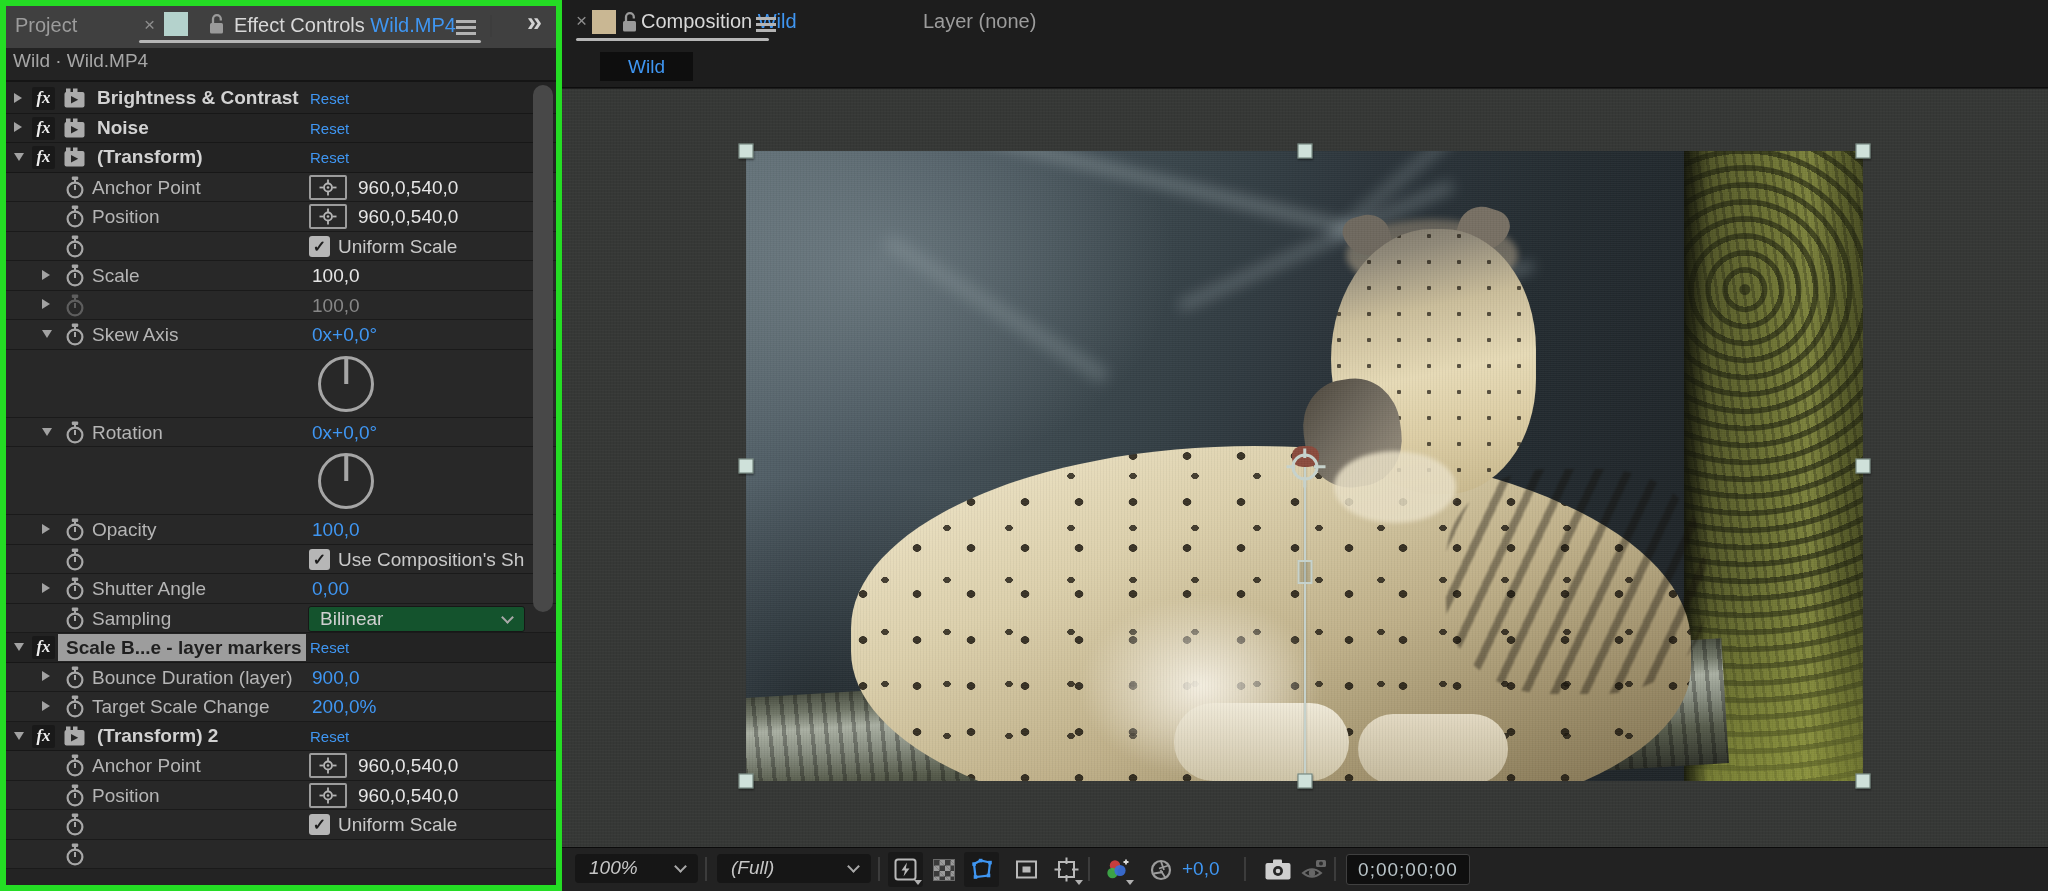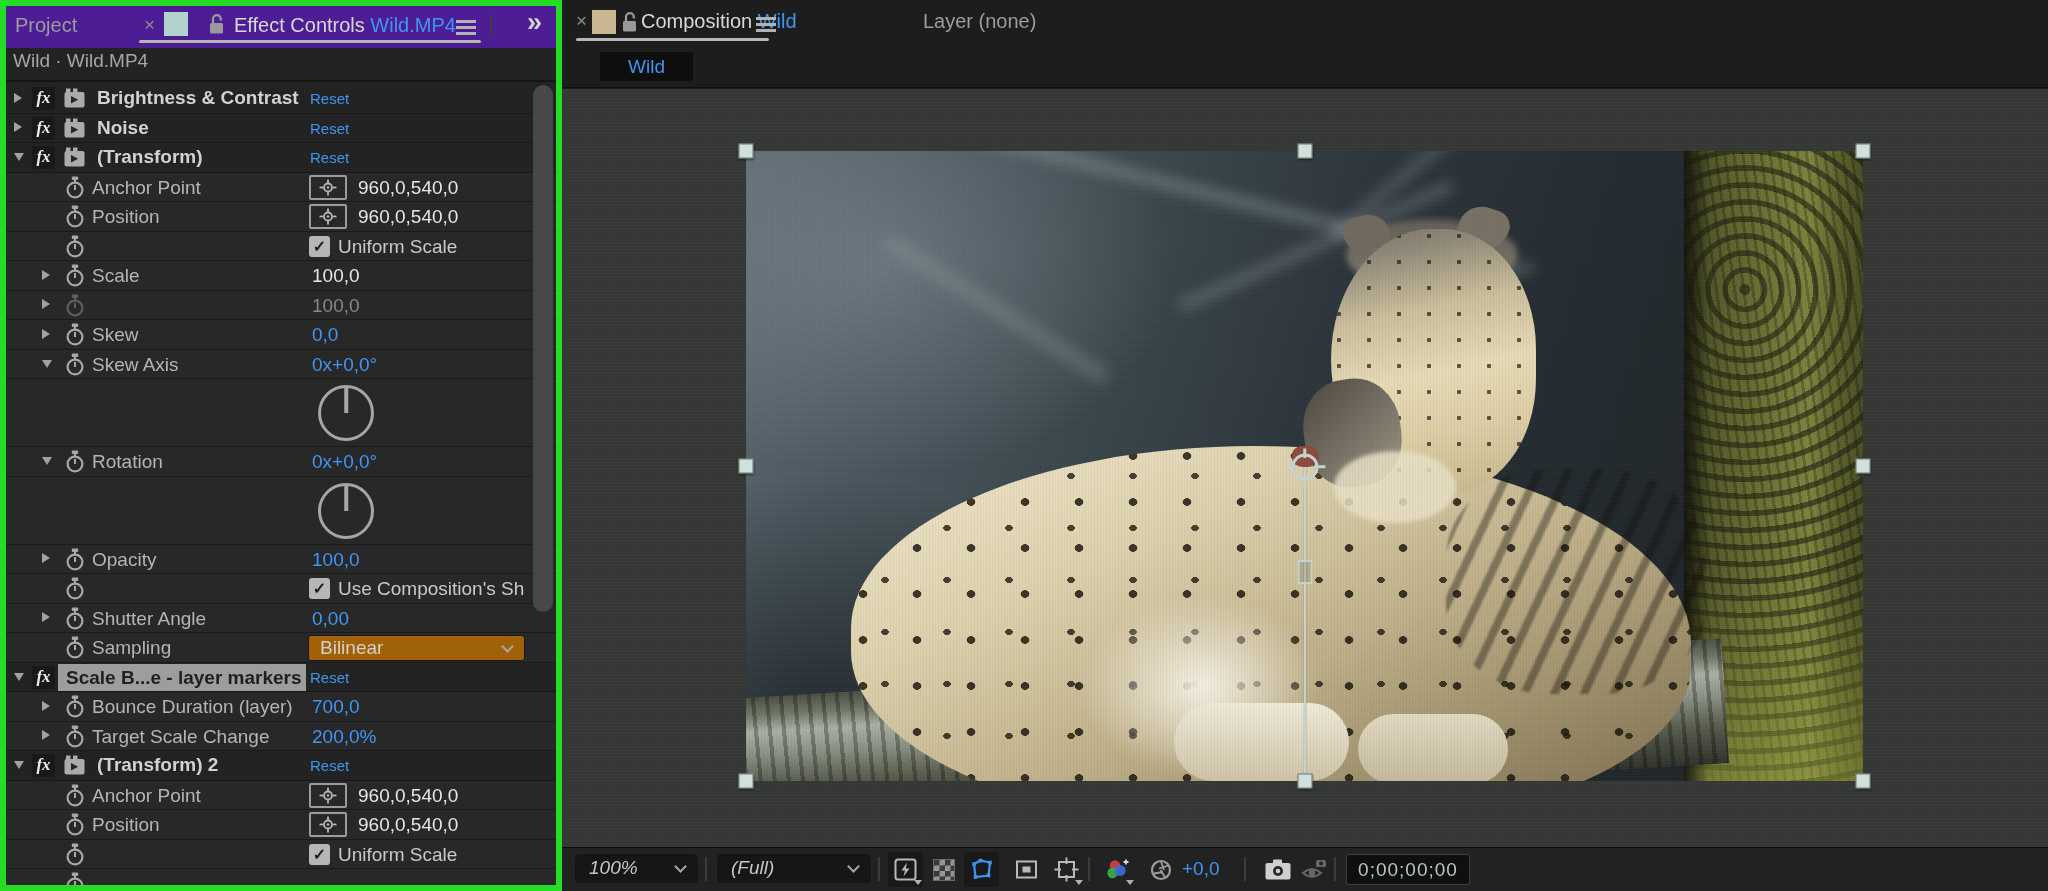--- a/index.html
+++ b/index.html
@@ -4,21 +4,21 @@
 <style>
   html,body{margin:0;padding:0;background:#161616;}
   body{width:2048px;height:891px;position:relative;overflow:hidden;
        font-family:"Liberation Sans",sans-serif;color:#bbb;}
   *{box-sizing:border-box;}
 
   
   .left-panel{position:absolute;left:0;top:0;width:562px;height:891px;
     background:#232323;border:6px solid #24dd24;overflow:hidden;}
   .lp-inner{position:relative;width:550px;height:879px;}
-  .lp-tabbar{position:absolute;left:0;top:0;right:0;height:42px;background:#4c1d95;}
+  .lp-tabbar{position:absolute;left:0;top:0;right:0;height:42px;background:#404040;}
   .lp-project{position:absolute;left:9px;top:8px;font-size:20px;color:#9c9c9c;}
   .tab-close{position:absolute;top:8px;font-size:19px;color:#8d8d8d;}
   .lp-close{left:138px;}
   .color-chip{position:absolute;top:6px;width:24px;height:24px;}
   .lp-chip{left:158px;background:#b4d2cc;}
   .lock-icon{position:absolute;top:7px;}
   .lp-lock{left:202px;}
   .panel-title{position:absolute;top:8px;font-size:20px;color:#d8d8d8;white-space:nowrap;}
   .lp-title{left:228px;}
   .blue{color:#3f96f2;}
@@ -55,21 +55,21 @@
   .sw.dim{opacity:.42;}
   .p-label{position:absolute;left:86px;top:0;line-height:29px;font-size:19px;color:#b5b5b5;white-space:nowrap;}
   .p-val{position:absolute;left:306px;top:0;line-height:29px;font-size:19px;white-space:nowrap;}
   .p-val.red{color:#e5e5e5;} .p-val.blue{color:#3f96f2;} .p-val.grey{color:#878787;}
   .pt-btn{position:absolute;left:303px;top:2px;width:38px;height:25px;border:2px solid #9c9c9c;
     border-radius:2px;background:transparent;display:flex;align-items:center;justify-content:center;}
   .pt-val{left:352px;}
   .cb{position:absolute;left:303px;top:4px;width:21px;height:21px;background:#b6b6b6;border-radius:3px;
     color:#1d1d1d;font-size:16px;font-weight:bold;text-align:center;line-height:21px;}
   .cb-label{position:absolute;left:332px;top:0;line-height:29px;font-size:19px;color:#c9c9c9;white-space:nowrap;}
-  .dd{position:absolute;left:302px;top:2px;width:217px;height:26px;background:#a16207;
+  .dd{position:absolute;left:302px;top:2px;width:217px;height:26px;background:#14532d;
     border:1px solid #171717;border-radius:3px;}
   .dd-text{position:absolute;left:11px;top:0;line-height:24px;font-size:19px;color:#d0d0d0;}
   .caret{position:absolute;width:9px;height:9px;border-right:2.5px solid #a8a8a8;
     border-bottom:2.5px solid #a8a8a8;transform:rotate(45deg);}
   .dd .caret{right:12px;top:6px;}
   .dial{position:absolute;left:312px;top:6px;width:56px;height:56px;border:3.5px solid #a6a6a6;border-radius:50%;}
   .dial::after{content:"";position:absolute;left:50%;top:0;width:3.5px;height:50%;
     background:#a6a6a6;transform:translateX(-50%);}
   .lp-scroll{position:absolute;left:527px;top:79px;width:20px;height:527px;background:#484848;border-radius:10px;}
 
@@ -300,31 +300,20 @@
           <span class="tw closed ppos"></span>
           <span class="sw dim"><svg width="20" height="24" viewBox="0 0 20 24">
               <rect x="6.8" y="0.5" width="6.4" height="3.4" rx="1" fill="#a8a8a8"></rect>
               <line x1="10" y1="4" x2="10" y2="6.4" stroke="#a8a8a8" stroke-width="2"></line>
               <circle cx="10" cy="14" r="7.4" fill="none" stroke="#a8a8a8" stroke-width="2.2"></circle>
               <line x1="10" y1="14" x2="10" y2="9" stroke="#a8a8a8" stroke-width="2"></line>
             </svg></span>
           <span class="p-val grey">100,0</span>
         </div>
         <div class="row prop">
-          <span class="tw closed ppos"></span>
-          <span class="sw "><svg width="20" height="24" viewBox="0 0 20 24">
-              <rect x="6.8" y="0.5" width="6.4" height="3.4" rx="1" fill="#a8a8a8"></rect>
-              <line x1="10" y1="4" x2="10" y2="6.4" stroke="#a8a8a8" stroke-width="2"></line>
-              <circle cx="10" cy="14" r="7.4" fill="none" stroke="#a8a8a8" stroke-width="2.2"></circle>
-              <line x1="10" y1="14" x2="10" y2="9" stroke="#a8a8a8" stroke-width="2"></line>
-            </svg></span>
-          <span class="p-label">Skew</span>
-          <span class="p-val blue">0,0</span>
-        </div>
-        <div class="row prop">
           <span class="tw open ppos"></span>
           <span class="sw "><svg width="20" height="24" viewBox="0 0 20 24">
               <rect x="6.8" y="0.5" width="6.4" height="3.4" rx="1" fill="#a8a8a8"></rect>
               <line x1="10" y1="4" x2="10" y2="6.4" stroke="#a8a8a8" stroke-width="2"></line>
               <circle cx="10" cy="14" r="7.4" fill="none" stroke="#a8a8a8" stroke-width="2.2"></circle>
               <line x1="10" y1="14" x2="10" y2="9" stroke="#a8a8a8" stroke-width="2"></line>
             </svg></span>
           <span class="p-label">Skew Axis</span>
           <span class="p-val blue">0x+0,0°</span>
         </div>
@@ -400,21 +389,21 @@
         </div>
         <div class="row prop">
           <span class="tw closed ppos"></span>
           <span class="sw "><svg width="20" height="24" viewBox="0 0 20 24">
               <rect x="6.8" y="0.5" width="6.4" height="3.4" rx="1" fill="#a8a8a8"></rect>
               <line x1="10" y1="4" x2="10" y2="6.4" stroke="#a8a8a8" stroke-width="2"></line>
               <circle cx="10" cy="14" r="7.4" fill="none" stroke="#a8a8a8" stroke-width="2.2"></circle>
               <line x1="10" y1="14" x2="10" y2="9" stroke="#a8a8a8" stroke-width="2"></line>
             </svg></span>
           <span class="p-label">Bounce Duration (layer)</span>
-          <span class="p-val blue">700,0</span>
+          <span class="p-val blue">900,0</span>
         </div>
         <div class="row prop">
           <span class="tw closed ppos"></span>
           <span class="sw "><svg width="20" height="24" viewBox="0 0 20 24">
               <rect x="6.8" y="0.5" width="6.4" height="3.4" rx="1" fill="#a8a8a8"></rect>
               <line x1="10" y1="4" x2="10" y2="6.4" stroke="#a8a8a8" stroke-width="2"></line>
               <circle cx="10" cy="14" r="7.4" fill="none" stroke="#a8a8a8" stroke-width="2.2"></circle>
               <line x1="10" y1="14" x2="10" y2="9" stroke="#a8a8a8" stroke-width="2"></line>
             </svg></span>
           <span class="p-label">Target Scale Change</span>

